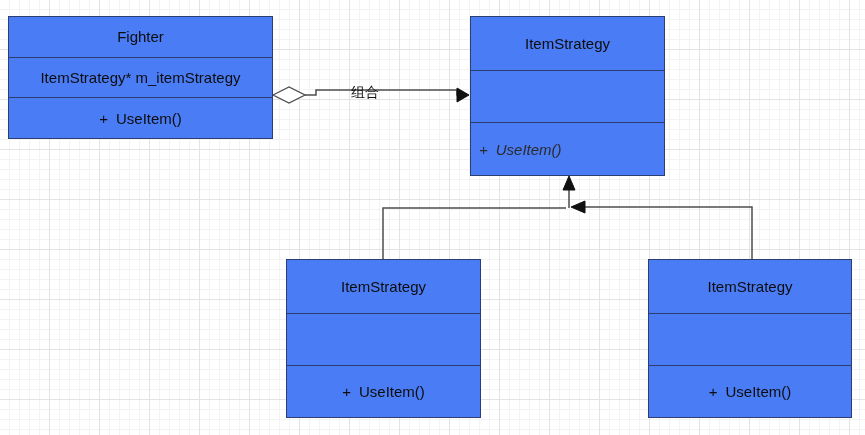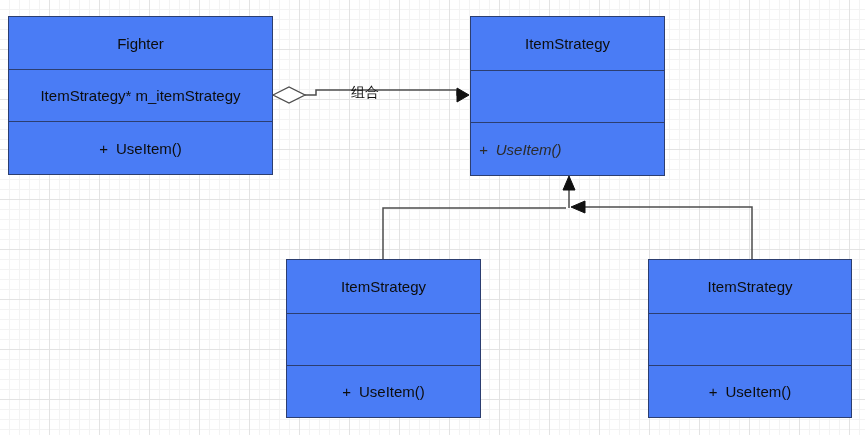--- a/index.html
+++ b/index.html
@@ -107,21 +107,21 @@
     </g>
 
     <g>
       <path d="M 752,259 L 752,207 L 585,207" fill="none" stroke="#4d4d4d" stroke-width="1.5"></path>
       <polygon points="571,207 585,201 585,213" fill="#111111" stroke="#111111" stroke-width="1"></polygon>
     </g>
   </svg>
 
   <div class="edge-label" style="left:351px; top:64px;margin-top:20px;">组合</div>
 
-  <div class="uml-class" style="left:8px; top:16px; width:265px; height:159px;justify-content:center;">
+  <div class="uml-class" style="left:8px; top:16px; width:265px; height:123px;justify-content:center;">
     <div class="compartment cmp-name" style="height:52px;">
       <span>Fighter</span>
     </div>
     <div class="compartment cmp-attrs div-top" style="height:52px;">
       <span>ItemStrategy* m_itemStrategy</span>
     </div>
     <div class="compartment cmp-ops div-top" style="height:53px;">
       <span class="op-sign">+</span>
       <span>UseItem()</span>
     </div>

